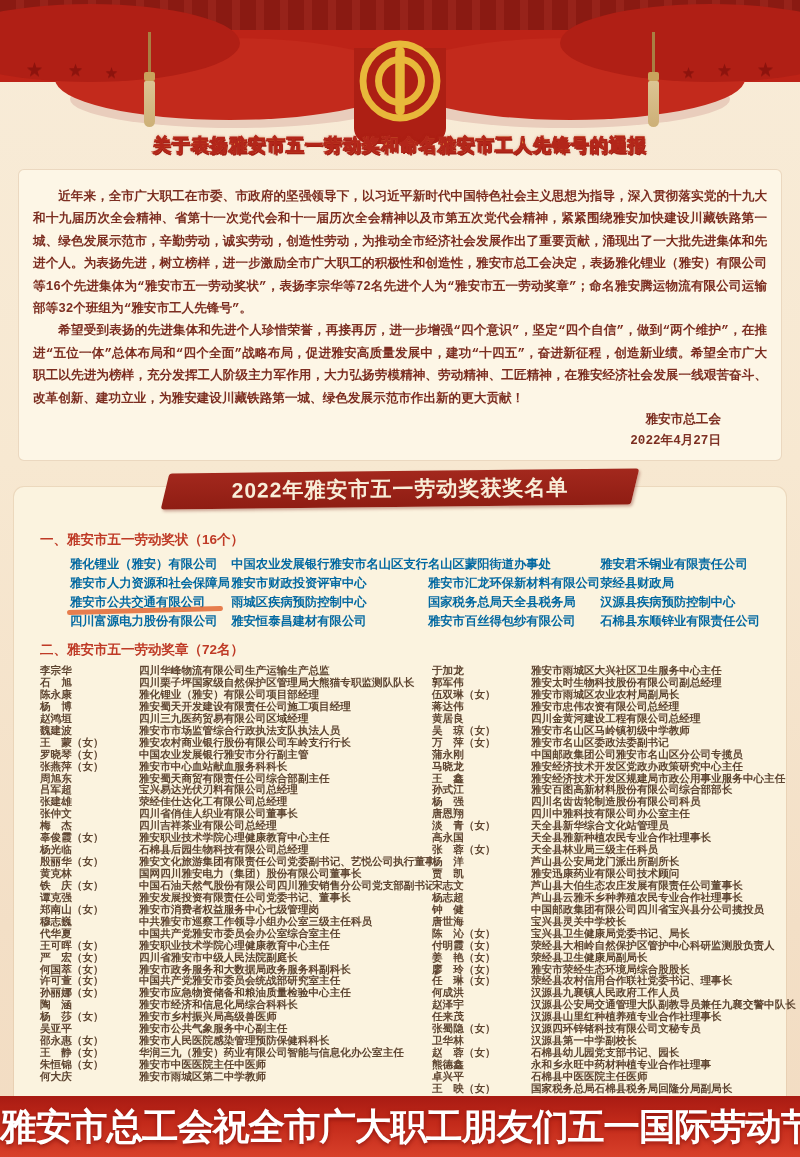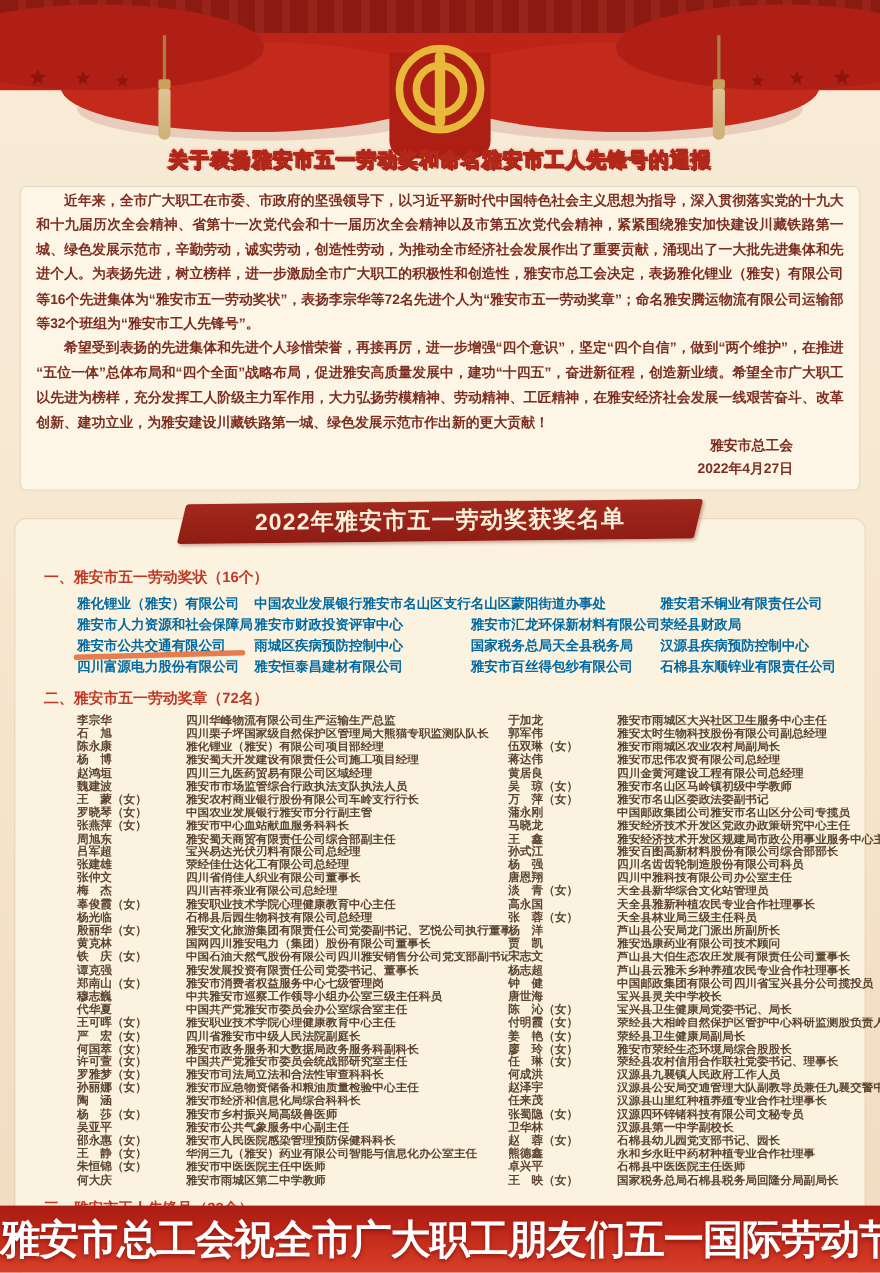--- a/index.html
+++ b/index.html
@@ -23,41 +23,41 @@
   .tassel::before{content:'';position:absolute;top:40px;left:-4px;width:11px;height:9px;background:#c9a35c;border-radius:2px;}
   .tassel::after{content:'';position:absolute;top:49px;left:-4px;width:11px;height:46px;background:linear-gradient(180deg,#dcc493,#cdb077);border-radius:2px 2px 6px 6px;}
   .shield{position:absolute;left:354px;top:18px;width:92px;height:96px;background:#ad1f14;border-radius:0 0 16px 16px;}
   .emblem{position:absolute;left:357px;top:8px;}
   
   .title{position:relative;margin-top:-22px;text-align:center;font-size:18px;font-weight:800;letter-spacing:1px;
          color:#ffd94f;-webkit-text-stroke:.9px #b3261a;
          text-shadow:1px 2px 0 #a62014,-1px 1px 0 #a62014,0 0 3px rgba(166,32,20,.6);}
   
   .notice{margin:12px 18px 0;background:#fdf6e6;border:1px solid rgba(200,160,120,.35);border-radius:6px;
-          padding:1px 14px 8px;color:#7c2e21;font-size:12.6px;line-height:22.4px;font-weight:600;}
+          padding:16px 14px 8px;color:#7c2e21;font-size:12.6px;line-height:22.4px;font-weight:600;font-family:Liberation Mono, monospace;}
   .notice p{margin:0;text-align:justify;text-indent:2em;}
   .sig{ text-align:right;padding-right:46px;line-height:21px;font-weight:700;}
   
   .panel{position:relative;margin:26px 14px 0;background:#fbf3df;border-radius:10px;
          padding:34px 26px 18px;box-shadow:0 0 0 1px rgba(205,170,130,.25);}
   .banner{position:absolute;top:-16px;left:50%;transform:translateX(-50%) rotate(-.6deg);width:470px;height:36px;}
   .banner .bg{position:absolute;inset:0;background:linear-gradient(180deg,#a3281d,#8f1d13);transform:skewX(-14deg);
               border-radius:3px;box-shadow:2px 2px 3px rgba(120,30,20,.35);}
   .banner .txt{position:relative;text-align:center;line-height:36px;font-size:21px;font-weight:800;color:#f8eed9;letter-spacing:1px;}
   .sec-h{color:#bf3a26;font-weight:800;font-size:13.5px;margin:10px 0 6px;}
   .sec-h .cnt{font-weight:800;text-align:center;}
   
   .s1-grid{display:flex;margin-left:30px;}
   .s1-col{display:flex;flex-direction:column;}
   .s1-col.c1{width:186px;} .s1-col.c2{width:206px;} .s1-col.c3{width:176px;} .s1-col.c4{flex:1;}
   .s1-item{font-size:12.3px;line-height:19px;color:#0369a1;font-weight:600;white-space:nowrap;position:relative;}
   .s1-item.marked::after{content:'';position:absolute;left:-3px;top:15px;width:156px;height:5px;background:#e4703d;
                          border-radius:3px;transform:rotate(-1.6deg);opacity:.9;}
   
-  .two-col{display:flex;margin-left:30px;}
+  .two-col{display:flex;}
   .col-l{width:392px;} .col-r{flex:1;}
   .s2-row{display:flex;font-size:10.6px;line-height:11.93px;color:#5e4531;font-weight:600;white-space:nowrap;}
   .s2-name{flex:0 0 99px;}
   .s2-desc{flex:1;overflow:hidden;}
   
   .s3-item{font-size:11.6px;line-height:13.15px;color:#5e4531;font-weight:600;white-space:nowrap;}
   
   .footer{position:absolute;left:0;right:0;bottom:0;height:61px;overflow:hidden;
           background:linear-gradient(180deg,#a81b13 0%,#c32a1a 45%,#d8402a 100%);}
   .footer .msg{white-space:nowrap;text-align:center;font-size:36.5px;line-height:61px;font-weight:800;color:#ffffff;
@@ -247,24 +247,20 @@
           </div>
           <div class="s2-row">
             <span class="s2-name">何国萃（女）</span>
             <span class="s2-desc">雅安市政务服务和大数据局政务服务科副科长</span>
           </div>
           <div class="s2-row">
             <span class="s2-name">许可萱（女）</span>
             <span class="s2-desc">中国共产党雅安市委员会统战部研究室主任</span>
           </div>
           <div class="s2-row">
-            <span class="s2-name">罗雅梦（女）</span>
-            <span class="s2-desc">雅安市司法局立法和合法性审查科科长</span>
-          </div>
-          <div class="s2-row">
             <span class="s2-name">孙丽娜（女）</span>
             <span class="s2-desc">雅安市应急物资储备和粮油质量检验中心主任</span>
           </div>
           <div class="s2-row">
             <span class="s2-name">陶　涵</span>
             <span class="s2-desc">雅安市经济和信息化局综合科科长</span>
           </div>
           <div class="s2-row">
             <span class="s2-name">杨　莎（女）</span>
             <span class="s2-desc">雅安市乡村振兴局高级兽医师</span>

